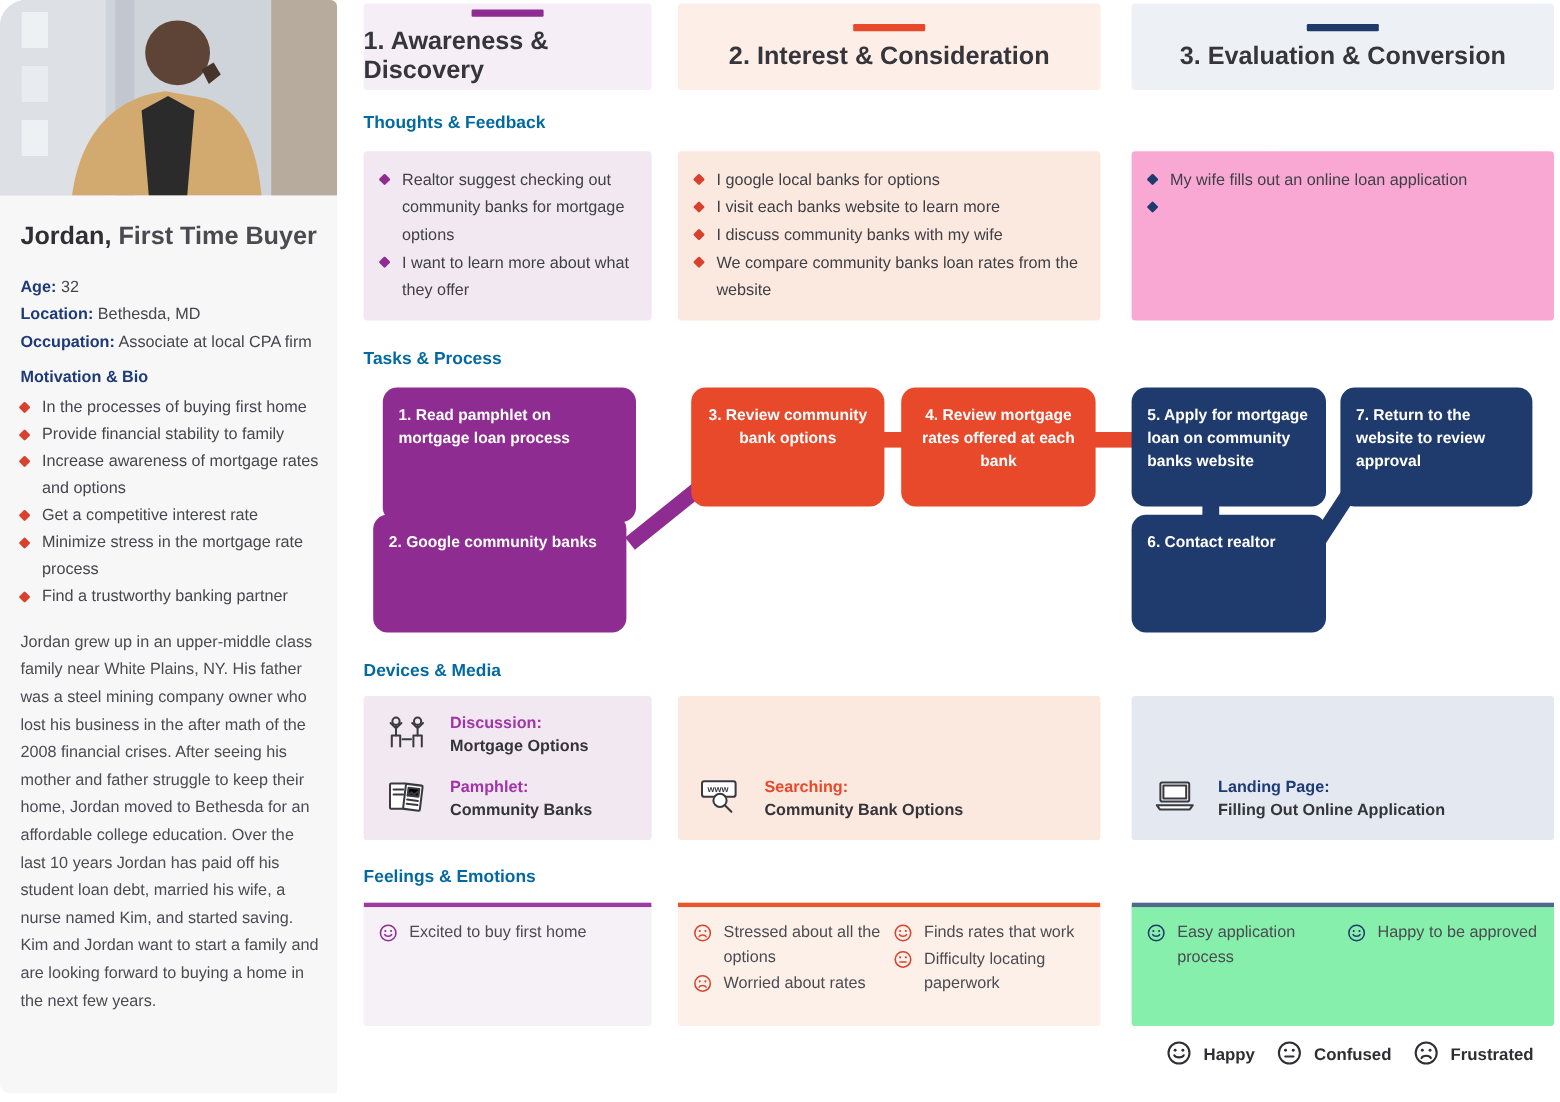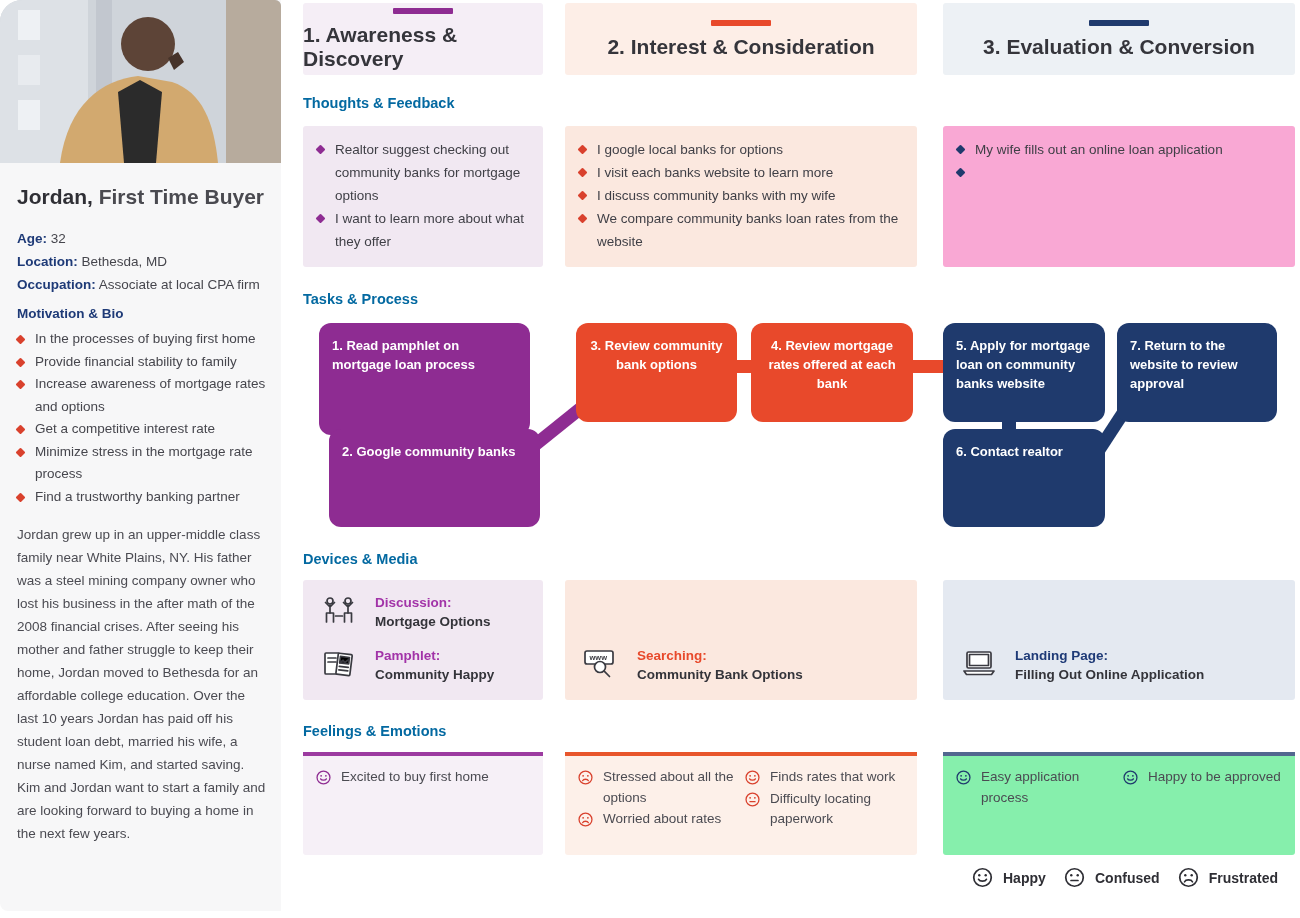--- a/index.html
+++ b/index.html
@@ -289,21 +289,21 @@
   <svg class="connectors" width="1000" height="240" viewBox="0 0 1000 240">
     <rect x="68" y="116" width="14" height="22" fill="#8e2c92"></rect>
     <line x1="225" y1="153" x2="281" y2="108" stroke="#8e2c92" stroke-width="13"></line>
     <rect x="432" y="60" width="24" height="13" fill="#e8492b"></rect>
     <rect x="608" y="60" width="38" height="13" fill="#e8492b"></rect>
     <rect x="702" y="116" width="14" height="22" fill="#1f3a6d"></rect>
     <line x1="797" y1="153" x2="827" y2="107" stroke="#1f3a6d" stroke-width="13"></line>
   </svg>
 
   <div class="task purple" style="left:319px;top:323px;width:211px;height:112px;">1. Read pamphlet on mortgage loan process</div>
-  <div class="task purple" style="left:329px;top:429px;width:211px;height:98px;">2. Google community banks</div>
+  <div class="task purple" style="left:311px;top:429px;width:211px;height:98px;">2. Google community banks</div>
   <div class="task orange" style="left:576px;top:323px;width:161px;height:99px;">3. Review community bank options</div>
   <div class="task orange" style="left:751px;top:323px;width:162px;height:99px;">4. Review mortgage rates offered at each bank</div>
   <div class="task navy" style="left:943px;top:323px;width:162px;height:99px;">5. Apply for mortgage loan on community banks website</div>
   <div class="task navy" style="left:943px;top:429px;width:162px;height:98px;">6. Contact realtor</div>
   <div class="task navy" style="left:1117px;top:323px;width:160px;height:99px;">7. Return to the website to review approval</div>
 
   <div class="row-label" style="top:551px;">Devices &amp; Media</div>
 
   <div class="dbox col1 c1">
     <div class="dentry">
@@ -314,21 +314,21 @@
         <span class="dcat">Discussion:</span>
         <span class="dval">Mortgage Options</span>
       </div>
     </div>
     <div class="dentry">
       <svg class="dicon" viewBox="0 0 40 40">
           <use href="#sym-pamphlet"></use>
         </svg>
       <div class="dtext">
         <span class="dcat">Pamphlet:</span>
-        <span class="dval">Community Happy</span>
+        <span class="dval">Community Banks</span>
       </div>
     </div>
   </div>
 
   <div class="dbox col2 c2">
     <div class="dentry">
       <svg class="dicon" viewBox="0 0 40 40">
           <use href="#sym-websearch"></use>
         </svg>
       <div class="dtext">

